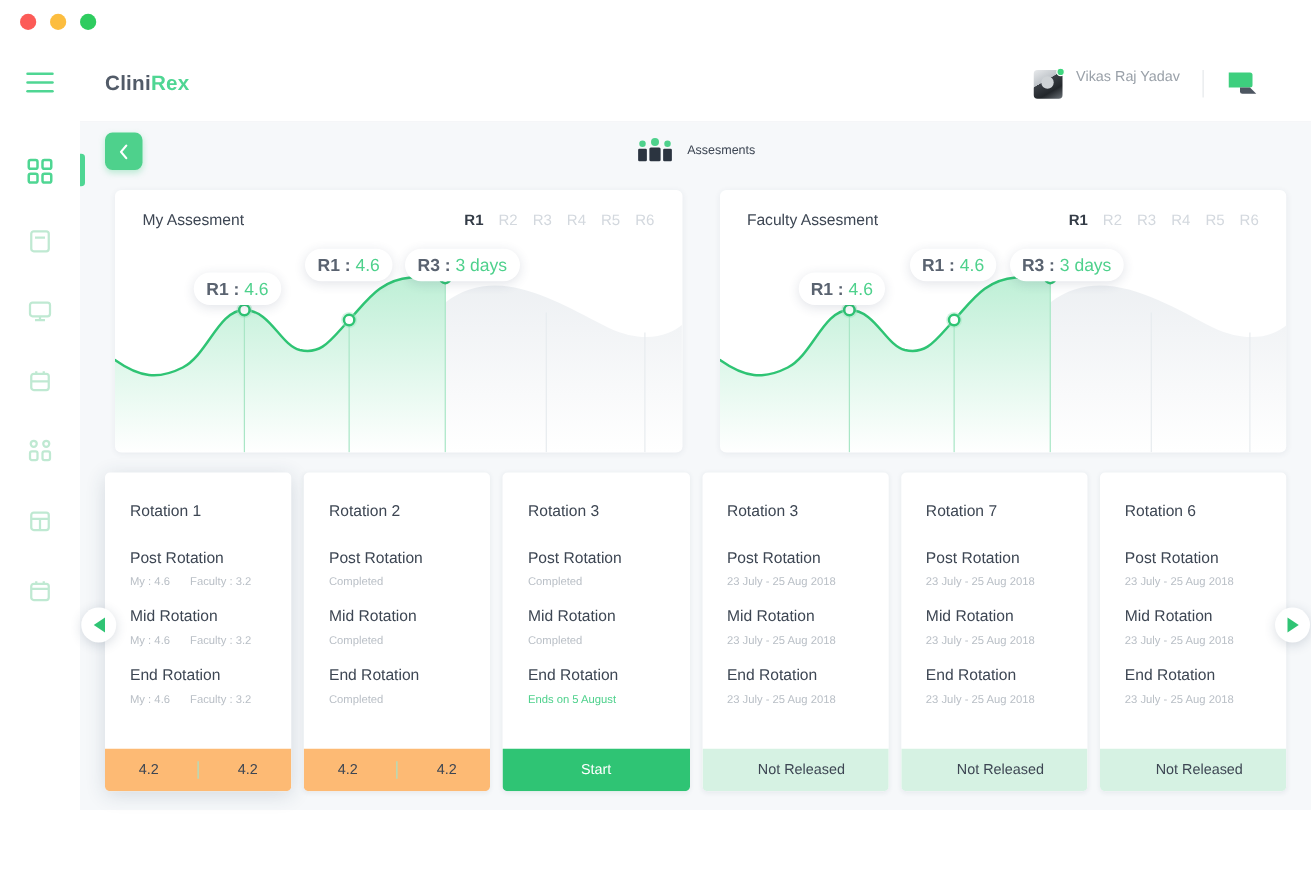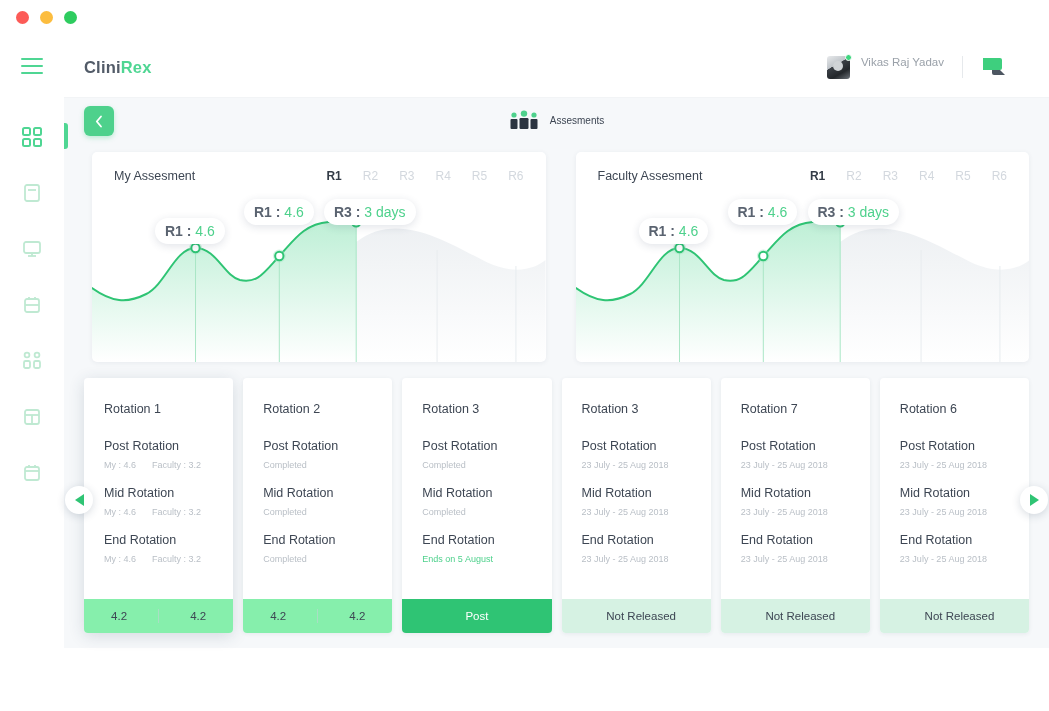--- a/index.html
+++ b/index.html
@@ -93,21 +93,21 @@
 
   
   .charts { display: flex; gap: 22px; padding: 0 20px; }
   .chart-card {
     flex: 1; height: 210px; background: #fff; border-radius: 5px;
     box-shadow: 0 1px 5px rgba(40,60,90,.07);
     position: relative; overflow: hidden; margin-left: 8px;
   }
   .chart-head { display: flex; align-items: center; padding: 17px 22px 0 22px; }
   .chart-title { font-size: 12.5px; color: #3d4653; }
-  .rtabs { margin-left: auto; display: flex; gap: 21px; justify-content: flex-end; }
+  .rtabs { margin-left: auto; display: flex; gap: 12px; justify-content: flex-end; }
   .rtab { font-size: 12px; color: #d3d8de; cursor: pointer; }
   .rtab.active { color: #343c47; font-weight: bold; }
   .chart-body { position: absolute; left: 0; right: 0; top: 50px; bottom: 0; }
   .chart-body svg { width: 100%; height: 100%; display: block; }
   .tip {
     position: absolute; background: #fff; border-radius: 13px;
     padding: 5px 10px; font-size: 14px; white-space: nowrap;
     box-shadow: 0 2px 9px rgba(40,60,90,.14); color: #5a6370; font-weight: bold;
   }
   .tip .v { color: #4ed18c; font-weight: normal; }
@@ -125,21 +125,21 @@
   .rot-name { font-size: 12.5px; color: #3d4653; margin-bottom: 23px; }
   .phase { margin-bottom: 16px; }
   .phase:last-child { margin-bottom: 0; }
   .phase-label { font-size: 12.5px; color: #3d4653; margin-bottom: 7px; }
   .phase-sub { font-size: 9px; color: #b9bfc6; display: flex; gap: 16px; }
   .phase-sub.green { color: #4ed18c; }
   .rot-foot {
     height: 34px; display: flex; align-items: center; justify-content: center;
     font-size: 11.5px; cursor: pointer;
   }
-  .rot-foot.scores { background: #86efac; color: #3d4653; gap: 4px; }
+  .rot-foot.scores { background: #fdba74; color: #3d4653; gap: 4px; }
   .rot-foot.scores span { flex: 1; text-align: center; }
   .rot-foot.scores .sep { flex: none; width: 1px; height: 14px; background: #a9dfc4; }
   .rot-foot.status { background: #d6f2e3; color: #3d4653; padding-left: 10px; }
   .rot-foot.primary { background: #2fc474; color: #fff; }
 
   .arrow {
     position: absolute; top: 108px; width: 28px; height: 28px; border-radius: 50%;
     background: #fff; box-shadow: 0 2px 9px rgba(40,60,90,.18);
     display: flex; align-items: center; justify-content: center; cursor: pointer; z-index: 5;
   }
@@ -437,21 +437,21 @@
             </div>
             <div class="phase">
               <div class="phase-label">Mid Rotation</div>
               <div class="phase-sub">Completed</div>
             </div>
             <div class="phase">
               <div class="phase-label">End Rotation</div>
               <div class="phase-sub green">Ends on 5 August</div>
             </div>
           </div>
-          <div class="rot-foot primary">Post</div>
+          <div class="rot-foot primary">Start</div>
         </article>
 
         <article class="rot-card">
           <div class="rot-body">
             <div class="rot-name">Rotation 3</div>
             <div class="phase">
               <div class="phase-label">Post Rotation</div>
               <div class="phase-sub">23 July - 25 Aug 2018</div>
             </div>
             <div class="phase">

